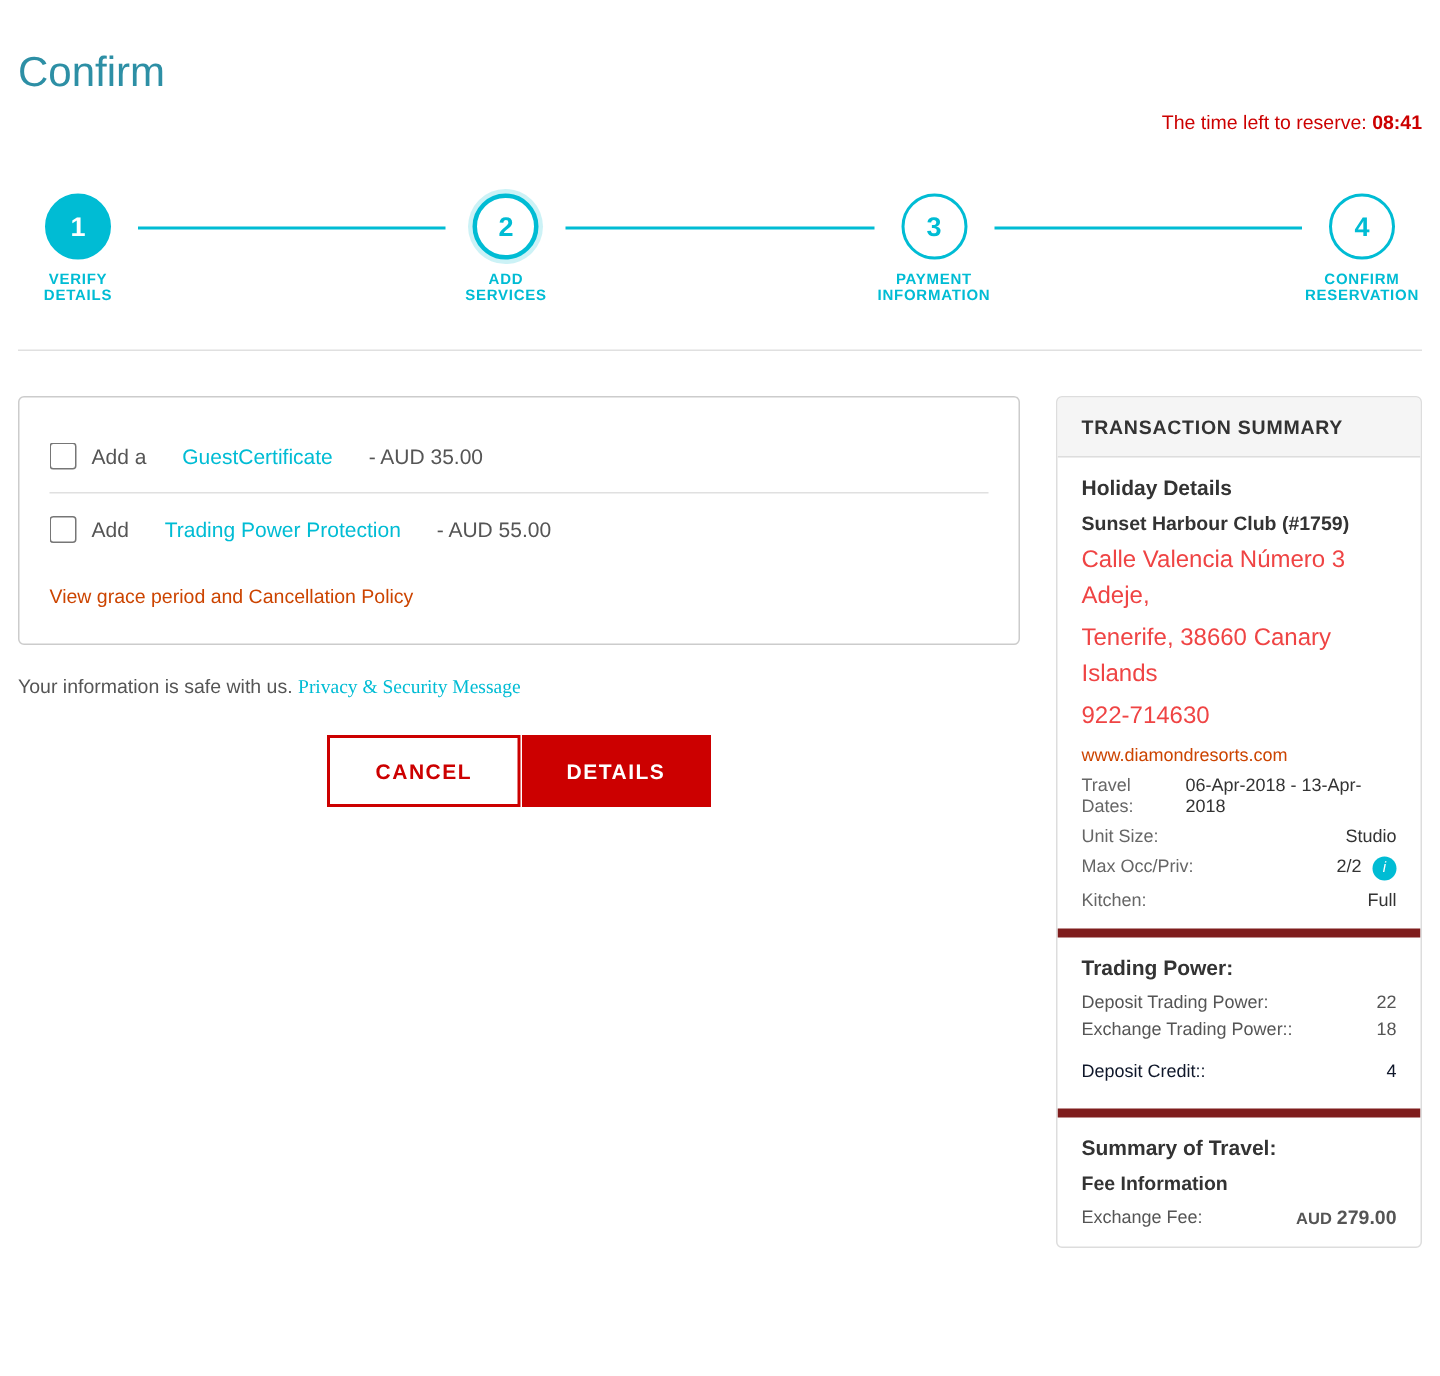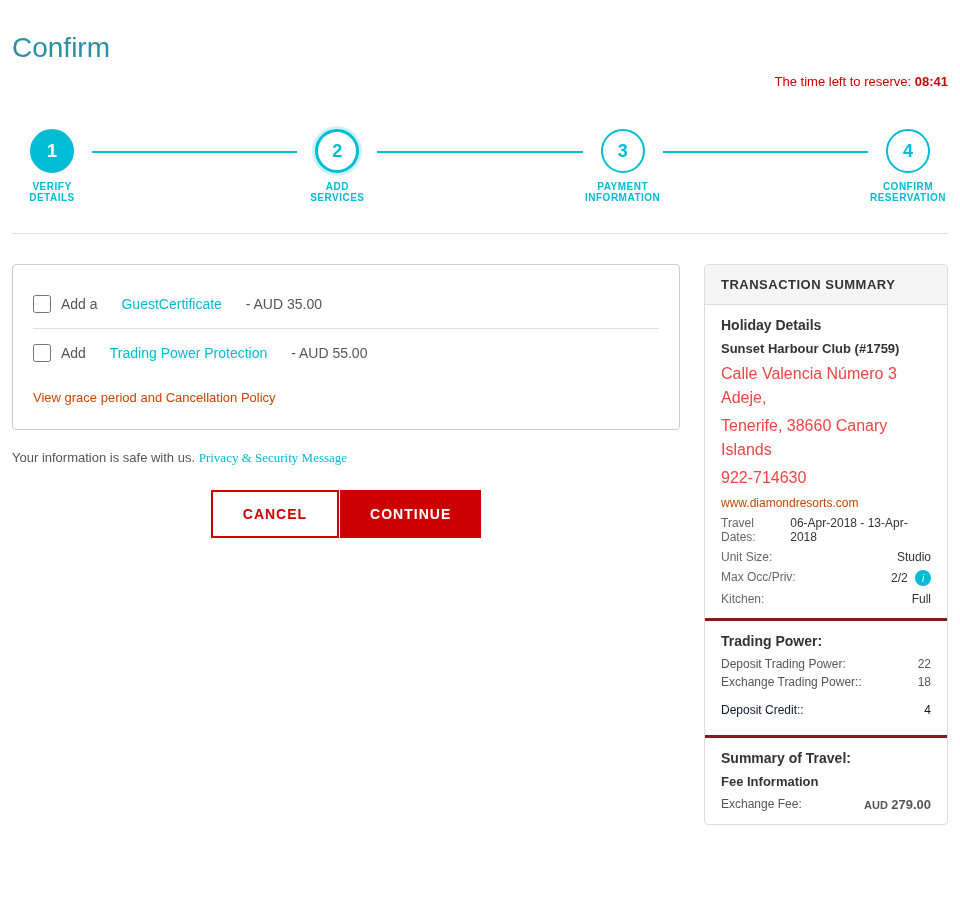--- a/index.html
+++ b/index.html
@@ -40,21 +40,21 @@
     .security-msg a { color: #00bcd4; text-decoration: none; }
 
     
     .action-buttons { display: flex; gap: 1px; justify-content: center; }
     .btn-cancel { padding: 14px 30px; border: 2px solid #cc0000; background: #fff; color: #cc0000; font-size: 14px; font-weight: bold; letter-spacing: 1px; cursor: pointer; }
     .btn-continue { padding: 14px 30px; border: none; background: #cc0000; color: #fff; font-size: 14px; font-weight: bold; letter-spacing: 1px; cursor: pointer; }
 
     
     .transaction-summary { border: 1px solid #ddd; border-radius: 4px; overflow: hidden; }
     .ts-header { background: #f5f5f5; padding: 12px 16px; font-size: 13px; font-weight: bold; letter-spacing: 0.5px; color: #333; border-bottom: 1px solid #ddd; }
-    .ts-section { padding: 12px 16px; border-bottom: 3px solid #7f1d1d; }
+    .ts-section { padding: 12px 16px; border-bottom: 6px solid #7f1d1d; }
     .ts-section:last-child { border-bottom: none; }
     .ts-section-title { font-weight: bold; font-size: 14px; color: #333; margin-bottom: 8px; }
     .ts-subtitle { font-weight: bold; font-size: 13px; color: #333; margin-bottom: 6px; }
     .ts-address { font-size: 16px; color: #ef4444; line-height: 1.5; margin-bottom: 4px; }
     .ts-website { color: #cc4400; font-size: 12px; text-decoration: none; }
     .ts-row { display: flex; justify-content: space-between; font-size: 12px; color: #555; margin-top: 6px; }
     .ts-row-label { color: #666; }
     .ts-row-value { color: #333; font-weight: 500; }
     .ts-info-icon { display: inline-flex; align-items: center; justify-content: center; width: 16px; height: 16px; background: #00bcd4; border-radius: 50%; color: #fff; font-size: 10px; font-style: italic; margin-left: 4px; }
     .ts-charge-row { display: flex; justify-content: space-between; font-size: 12px; color: #555; margin-top: 4px; }
@@ -115,21 +115,21 @@
         </div>
       </div>
 
       <div class="security-msg">
         <span>Your information is safe with us.</span>
         <a href="#" style="color:#00bcd4;font-family:Liberation Serif, serif;">Privacy &amp; Security Message</a>
       </div>
 
       <div class="action-buttons">
         <button class="btn-cancel">CANCEL</button>
-        <button class="btn-continue">CONTINUE</button>
+        <button class="btn-continue">DETAILS</button>
       </div>
     </div>
 
     <div class="right-panel">
       <div class="transaction-summary">
         <div class="ts-header">TRANSACTION SUMMARY</div>
 
         <div class="ts-section">
           <div class="ts-section-title">Holiday Details</div>
           <div class="ts-subtitle">Sunset Harbour Club (#1759)</div>

